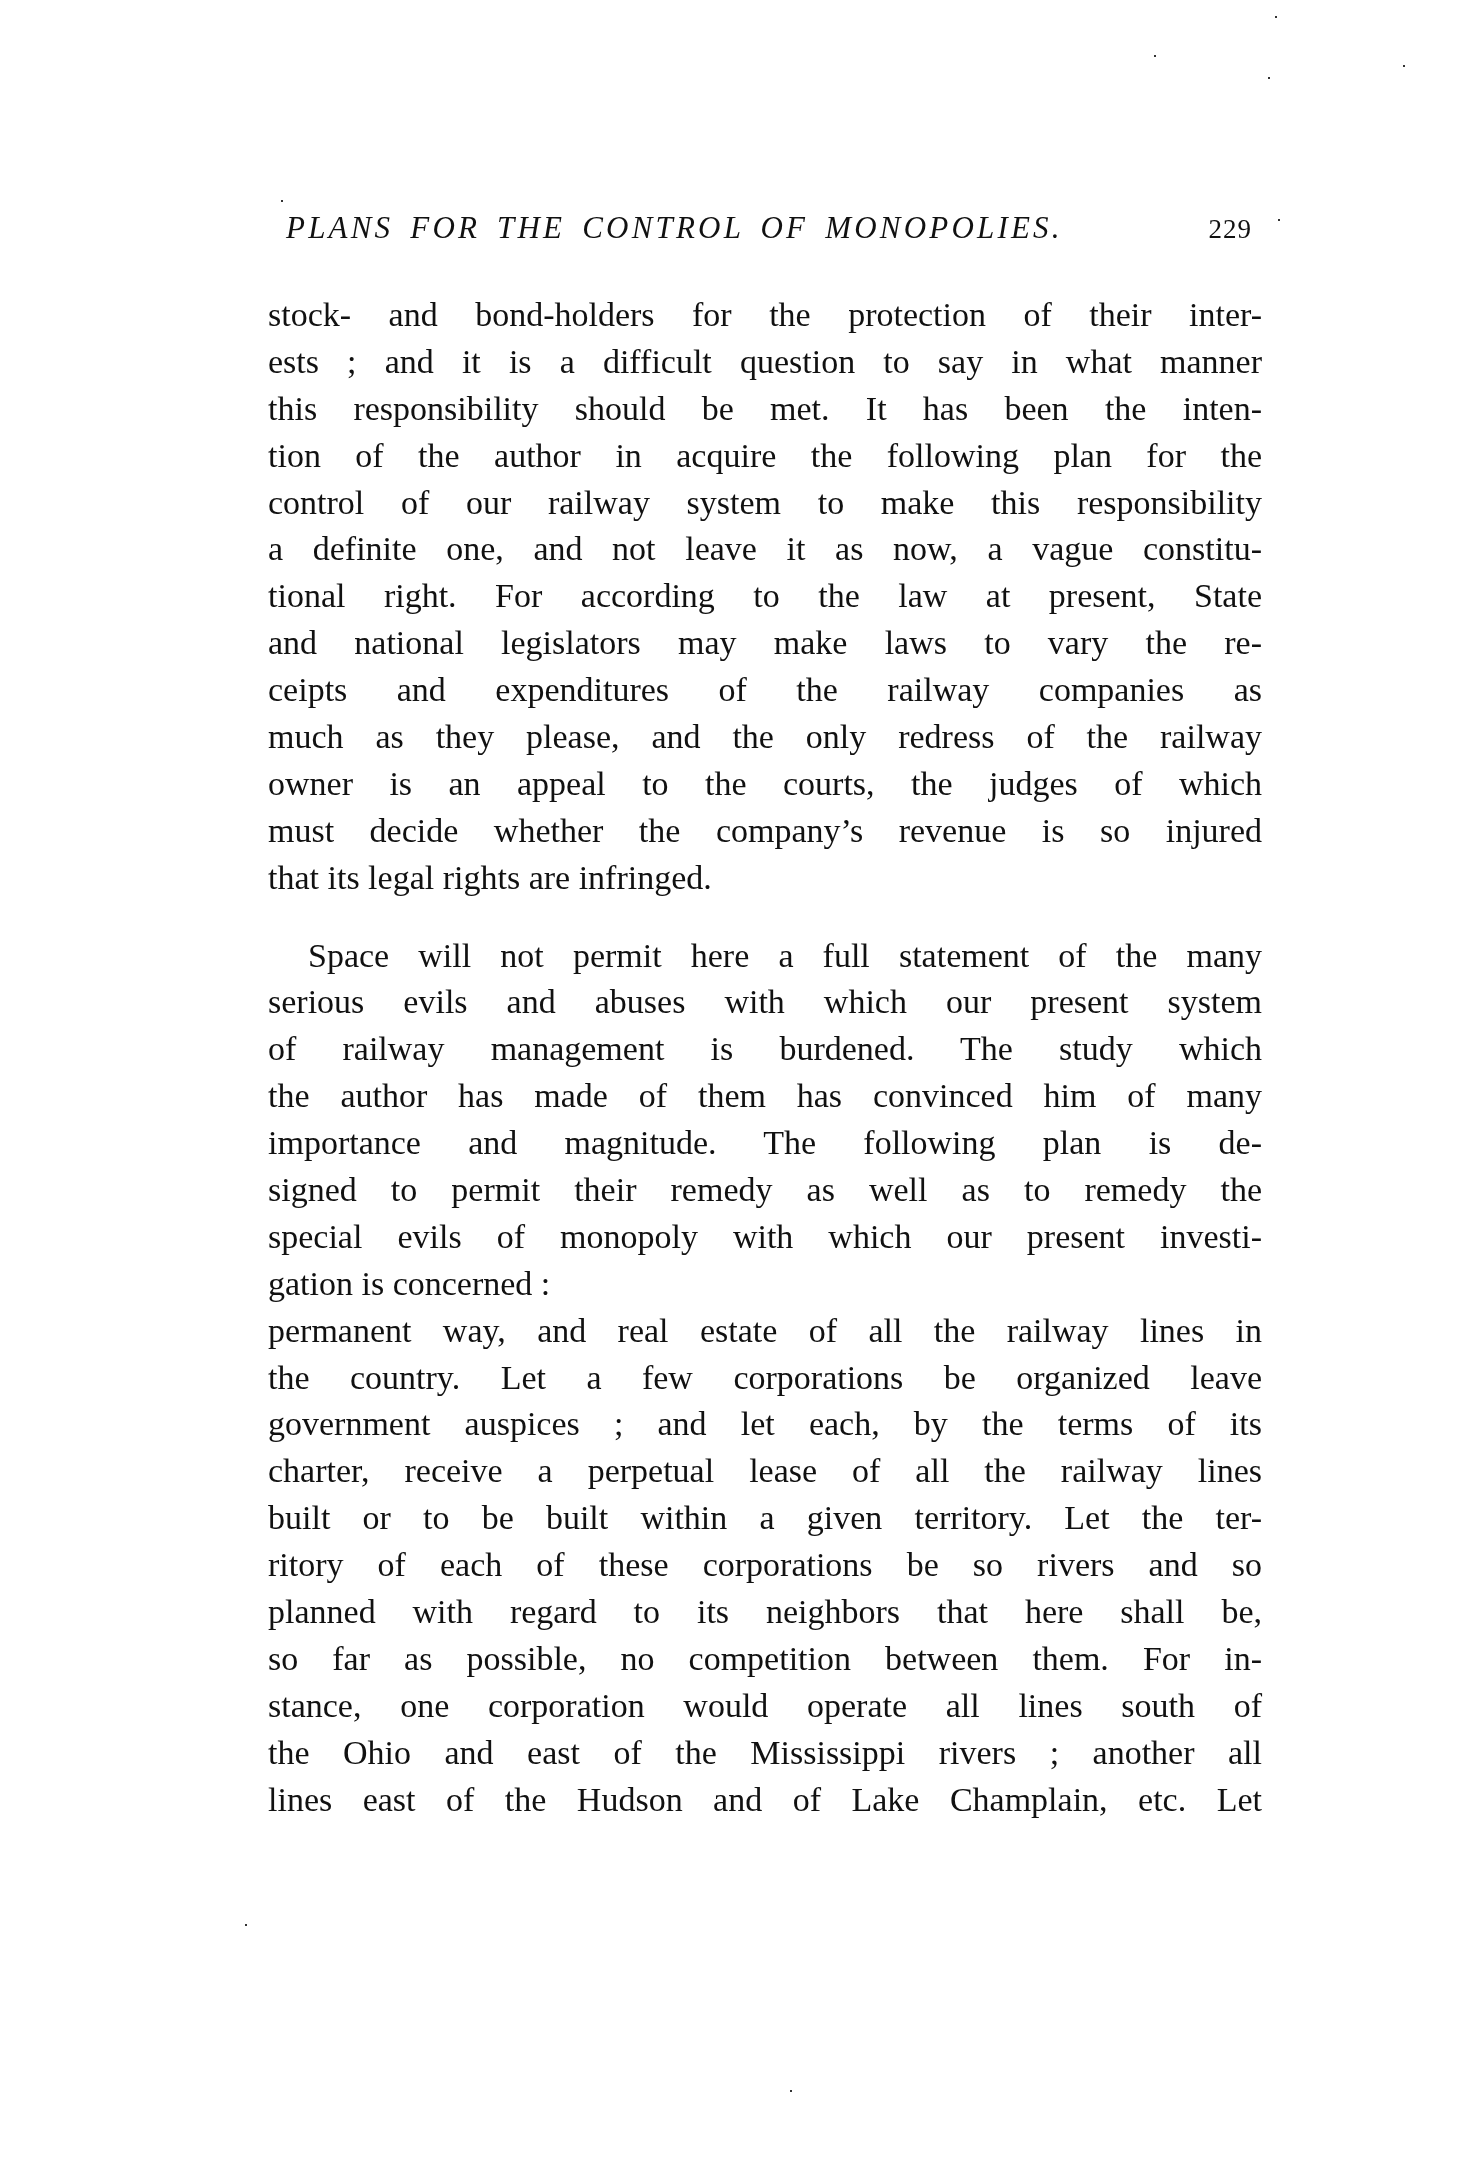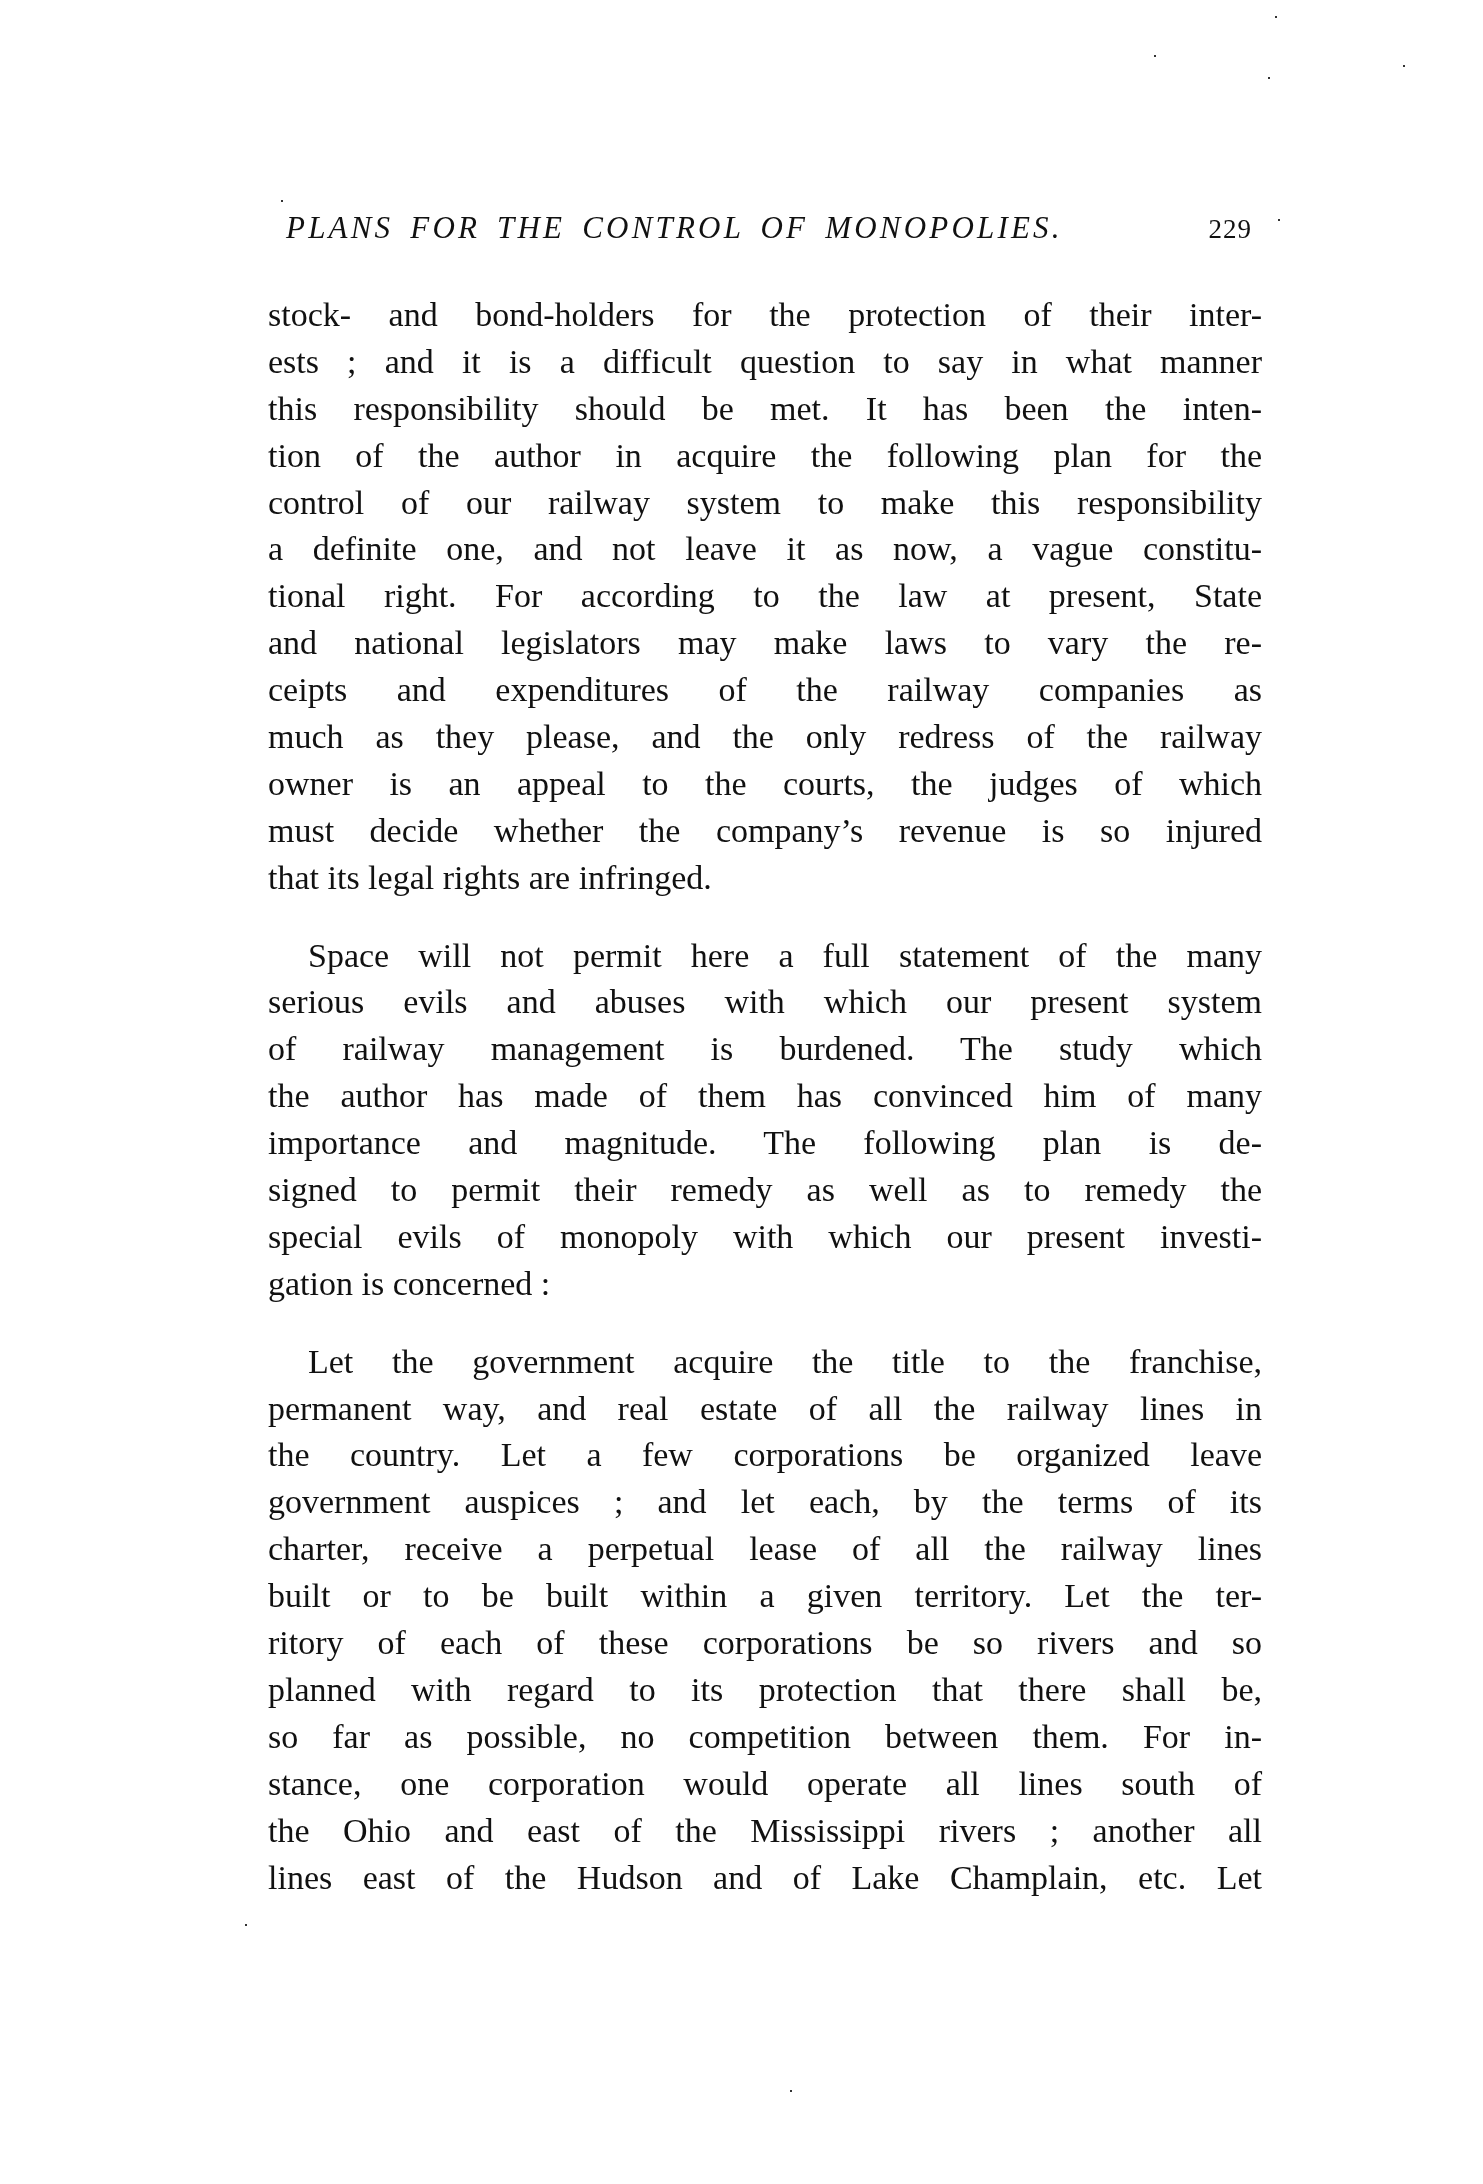--- a/index.html
+++ b/index.html
@@ -105,28 +105,27 @@
       <div class="line">serious evils and abuses with which our present system</div>
       <div class="line">of railway management is burdened.  The study which</div>
       <div class="line">the author has made of them has convinced him of many</div>
       <div class="line">importance and magnitude.  The following plan is de-</div>
       <div class="line">signed to permit their remedy as well as to remedy the</div>
       <div class="line">special evils of monopoly with which our present investi-</div>
       <div class="line last">gation is concerned :</div>
     </div>
 
     <div class="paragraph">
-      <div class="line indent">Let the government acquire the title to the franchise,</div>
       <div class="line">permanent way, and real estate of all the railway lines in</div>
       <div class="line">the country.  Let a few corporations be organized leave</div>
       <div class="line">government auspices ; and let each, by the terms of its</div>
       <div class="line">charter, receive a perpetual lease of all the railway lines</div>
       <div class="line">built or to be built within a given territory.  Let the ter-</div>
       <div class="line">ritory of each of these corporations be so rivers and so</div>
-      <div class="line">planned with regard to its protection that there shall be,</div>
+      <div class="line">planned with regard to its neighbors that here shall be,</div>
       <div class="line">so far as possible, no competition between them.  For in-</div>
       <div class="line">stance, one corporation would operate all lines south of</div>
       <div class="line">the Ohio and east of the Mississippi rivers ; another all</div>
       <div class="line">lines east of the Hudson and of Lake Champlain, etc.  Let</div>
     </div>
   </div>
 
   <div class="speck" style="left:1275px; top:16px;"></div>
   <div class="speck" style="left:1154px; top:55px;"></div>
   <div class="speck" style="left:1403px; top:65px;"></div>

